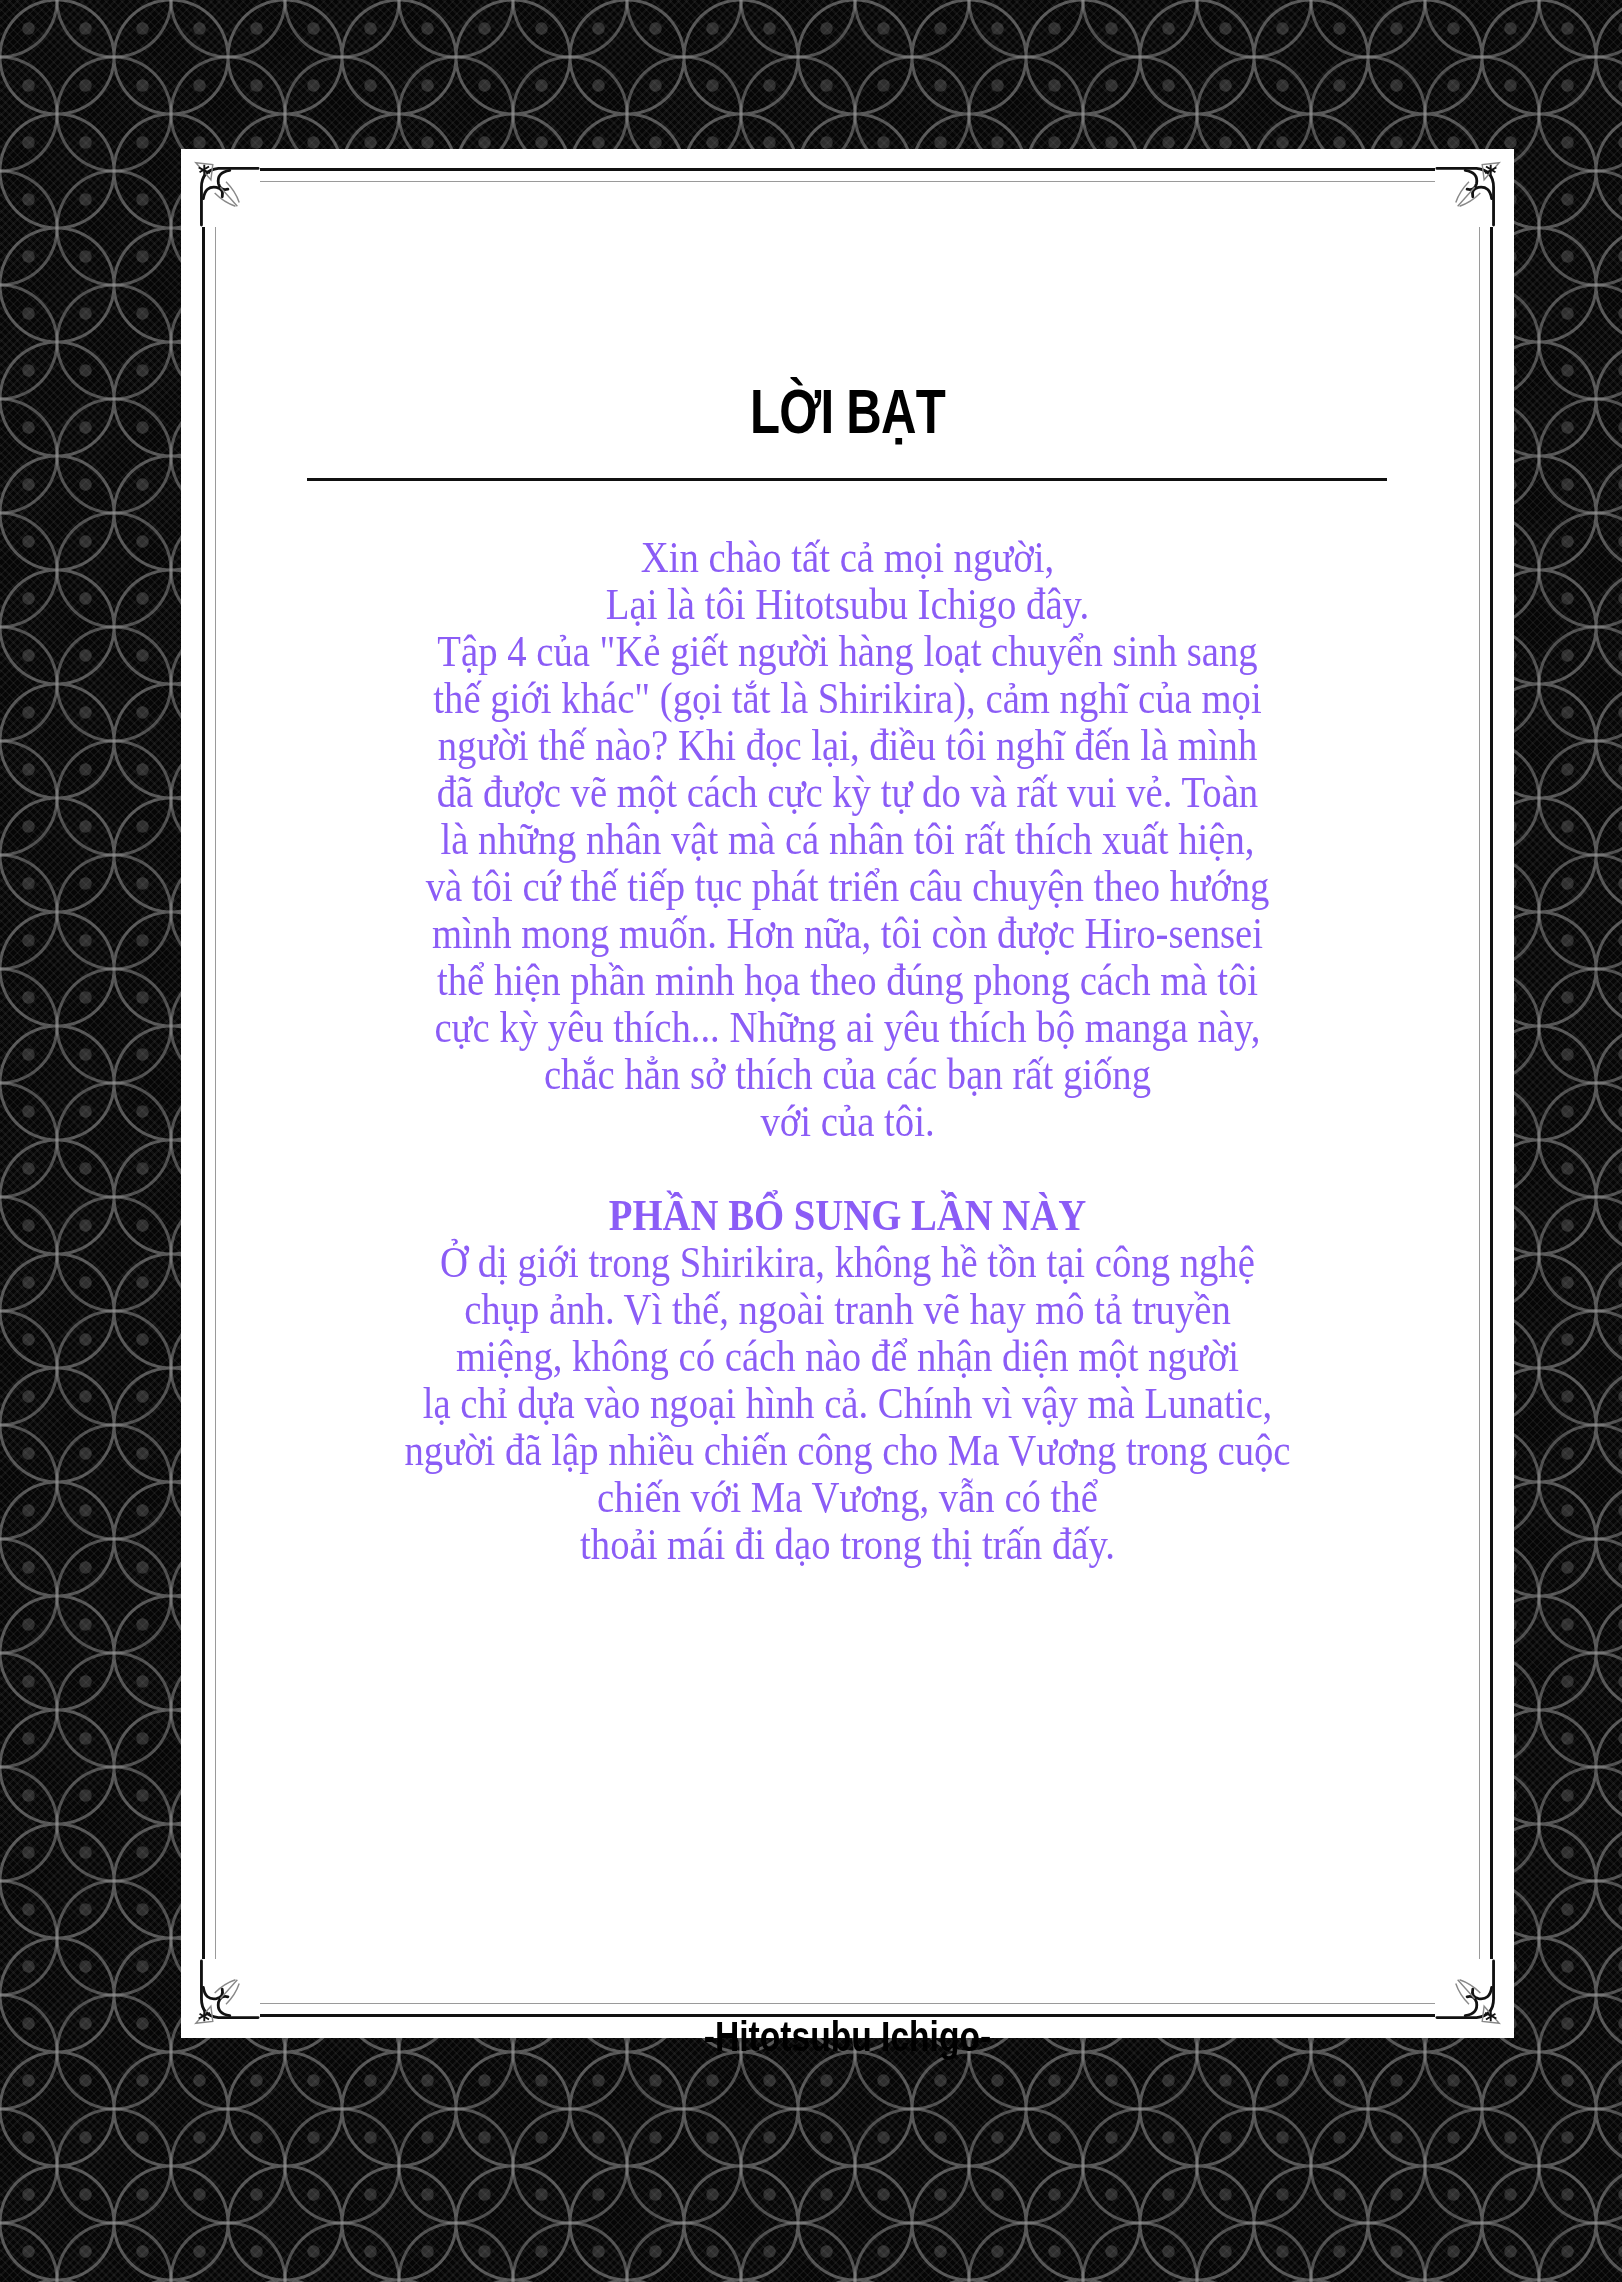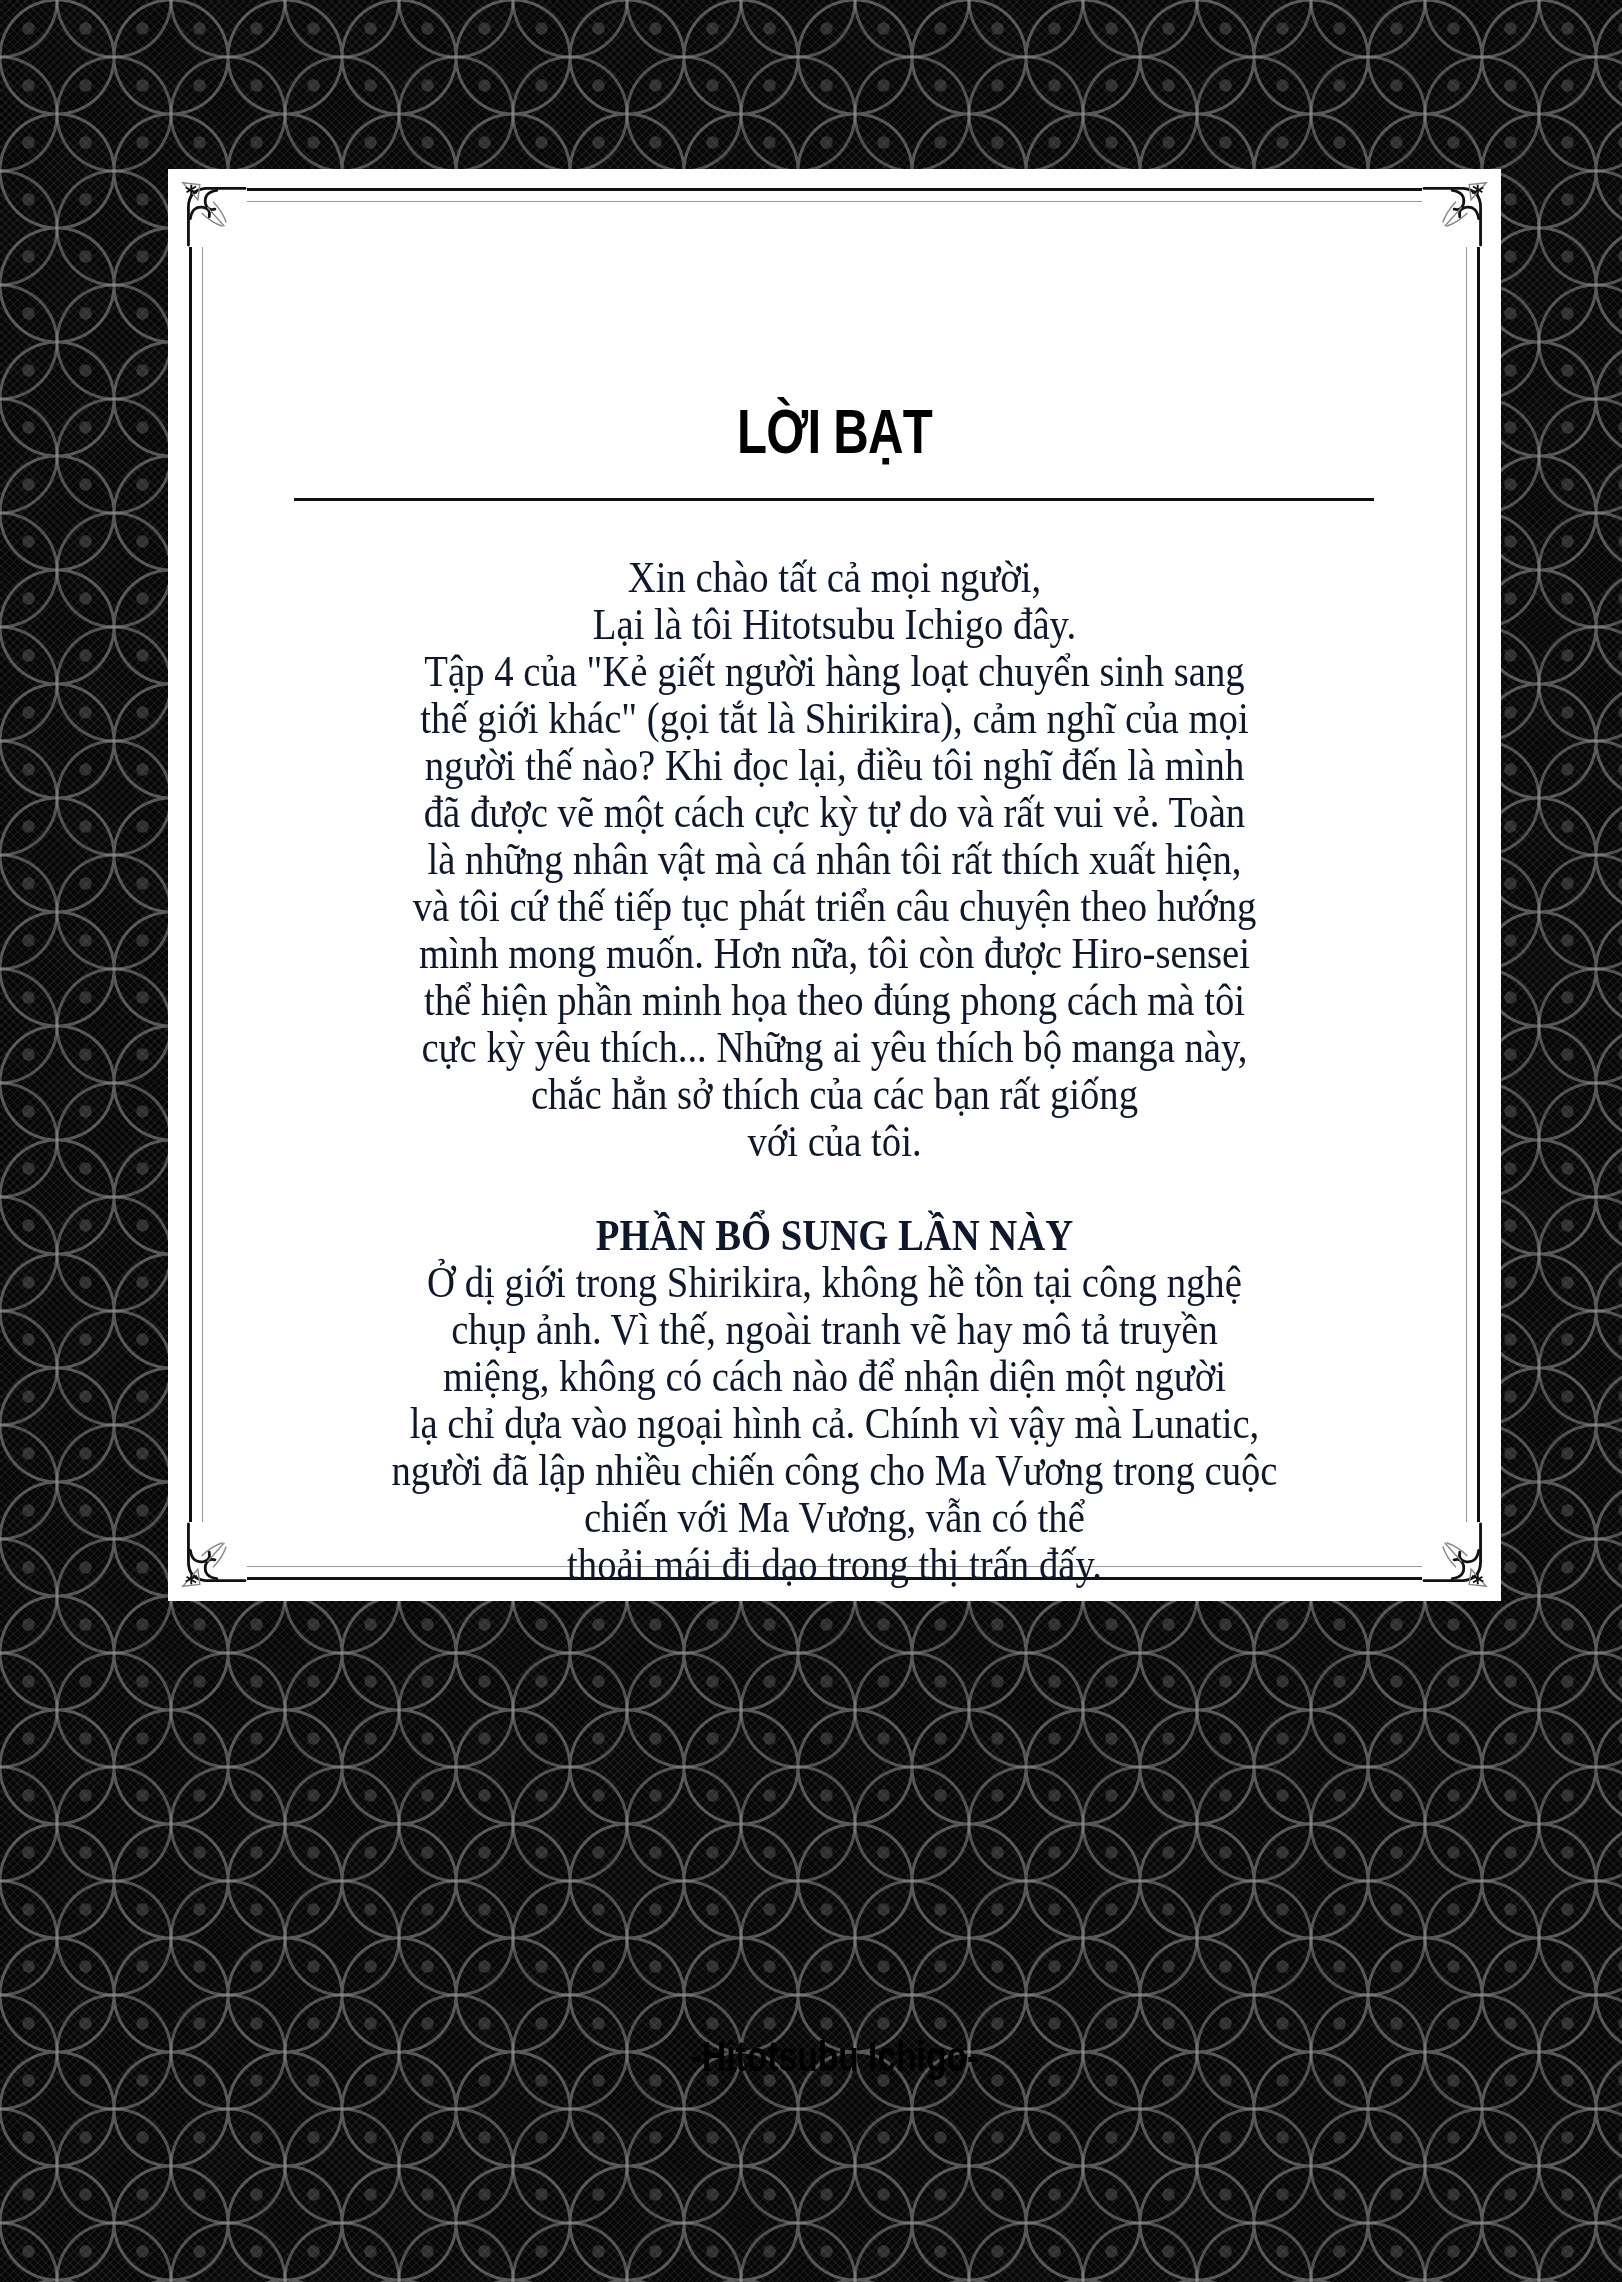--- a/index.html
+++ b/index.html
@@ -22,26 +22,25 @@
         radial-gradient(circle at 0 100%, transparent 55px, rgba(150,150,150,0.5) 56px, rgba(150,150,150,0.5) 58px, transparent 59px),
         radial-gradient(circle at 100% 100%, transparent 55px, rgba(150,150,150,0.5) 56px, rgba(150,150,150,0.5) 58px, transparent 59px),
         radial-gradient(circle at 50% 50%, rgba(120,120,120,0.35) 0, rgba(120,120,120,0.35) 5.7px, transparent 6.7px),
         repeating-linear-gradient(45deg, rgba(110,110,110,0.12) 0 1.9px, transparent 1.9px 5.7px),
         repeating-linear-gradient(-45deg, rgba(110,110,110,0.12) 0 1.9px, transparent 1.9px 5.7px);
       background-size: 114px 114px, 114px 114px, 114px 114px, 114px 114px, 114px 114px, 57px 57px, auto, auto;
       font-family: "Liberation Serif", serif;
     }
     .panel {
       position: absolute;
-      left: 168px;
+      left: 181px;
       top: 149px;
       width: 1333px;
-      height: 1432px;
+      height: 1889px;
       background: #ffffff;
-      margin-top: 20px;
     }
     .frame-outer {
       position: absolute;
       left: 21px;
       top: 19px;
       right: 21px;
       bottom: 21px;
       border: 3.8px solid #111;
       border-radius: 13.3px;
     }
@@ -87,21 +86,21 @@
       top: 329px;
       height: 2.9px;
       background: #111;
     }
     .body {
       position: absolute;
       left: 0;
       width: 1333px;
       top: 385px;
       text-align: center;
-      color: #0f172a;
+      color: #8b5cf6;
     }
     .line {
       display: block;
       font-family: "Liberation Serif", serif;
       font-size: 45px;
       line-height: 47px;
       white-space: nowrap;
       transform: scaleX(0.86);
       transform-origin: 50% 50%;
     }

